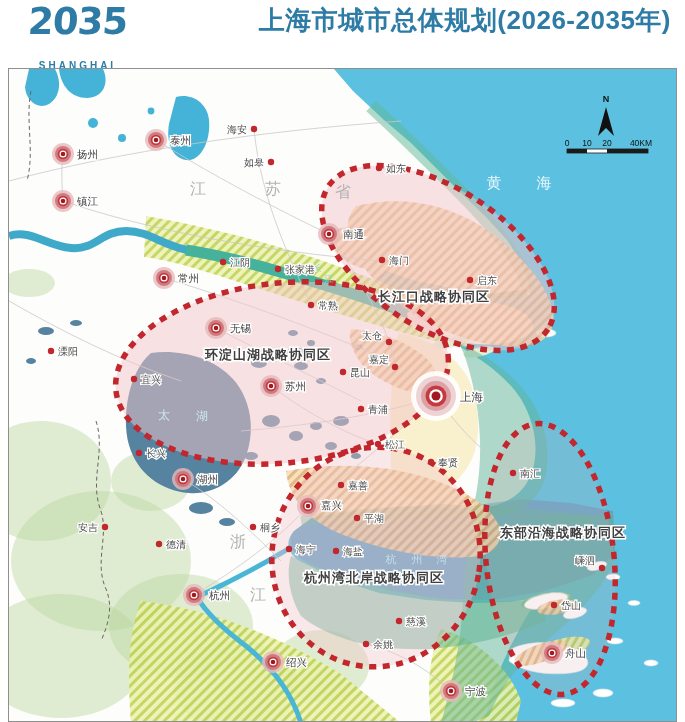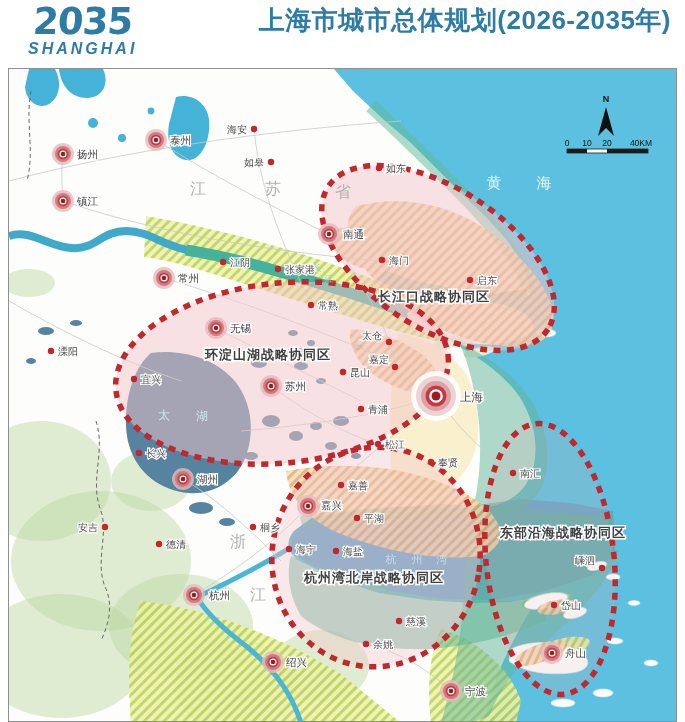--- a/index.html
+++ b/index.html
@@ -3,21 +3,21 @@
 <meta charset="utf-8">
 <style>
   html,body{margin:0;padding:0;background:#ffffff;width:685px;height:722px;overflow:hidden;
     font-family:"Liberation Sans","DejaVu Sans",sans-serif;}
   .page{position:relative;width:685px;height:722px;background:#fff;}
   
   .header{position:absolute;left:0;top:0;width:685px;height:66px;background:#fff;}
   .logo{position:absolute;left:28px;top:4px;text-align:center;color:#2e7ca6;}
   .logo-year{font-size:37px;font-weight:bold;letter-spacing:-1px;line-height:36px;
     font-family:"DejaVu Sans","Liberation Sans",sans-serif;transform:skewX(-4deg);}
-  .logo-sub{font-size:16px;font-weight:bold;letter-spacing:3px;line-height:15px;margin-top:1px;font-style:italic;}
+  .logo-sub{font-size:10px;font-weight:bold;letter-spacing:3px;line-height:15px;margin-top:18px;}
   .titles{position:absolute;right:14px;top:4px;text-align:right;color:#2e7ca6;}
   .titles h1{margin:0;font-size:26px;line-height:32px;font-weight:bold;letter-spacing:0.5px;}
   .titles h2{margin:2px 0 0 0;font-size:15px;line-height:18px;font-weight:bold;letter-spacing:1px;}
   
   .map{position:absolute;left:8px;top:68px;width:667px;height:652px;border:1px solid #8f8f8f;background:#fff;}
   svg{display:block;}
   text{font-family:"Liberation Sans","DejaVu Sans",sans-serif;}
   .zone-label{font-size:13px;font-weight:bold;fill:#3e3e3e;stroke:#ffffff;stroke-width:3px;
     paint-order:stroke;letter-spacing:1px;text-anchor:middle;}
   .city-label{font-size:10px;fill:#4a4a4a;stroke:#ffffff;stroke-width:2.4px;paint-order:stroke;}

